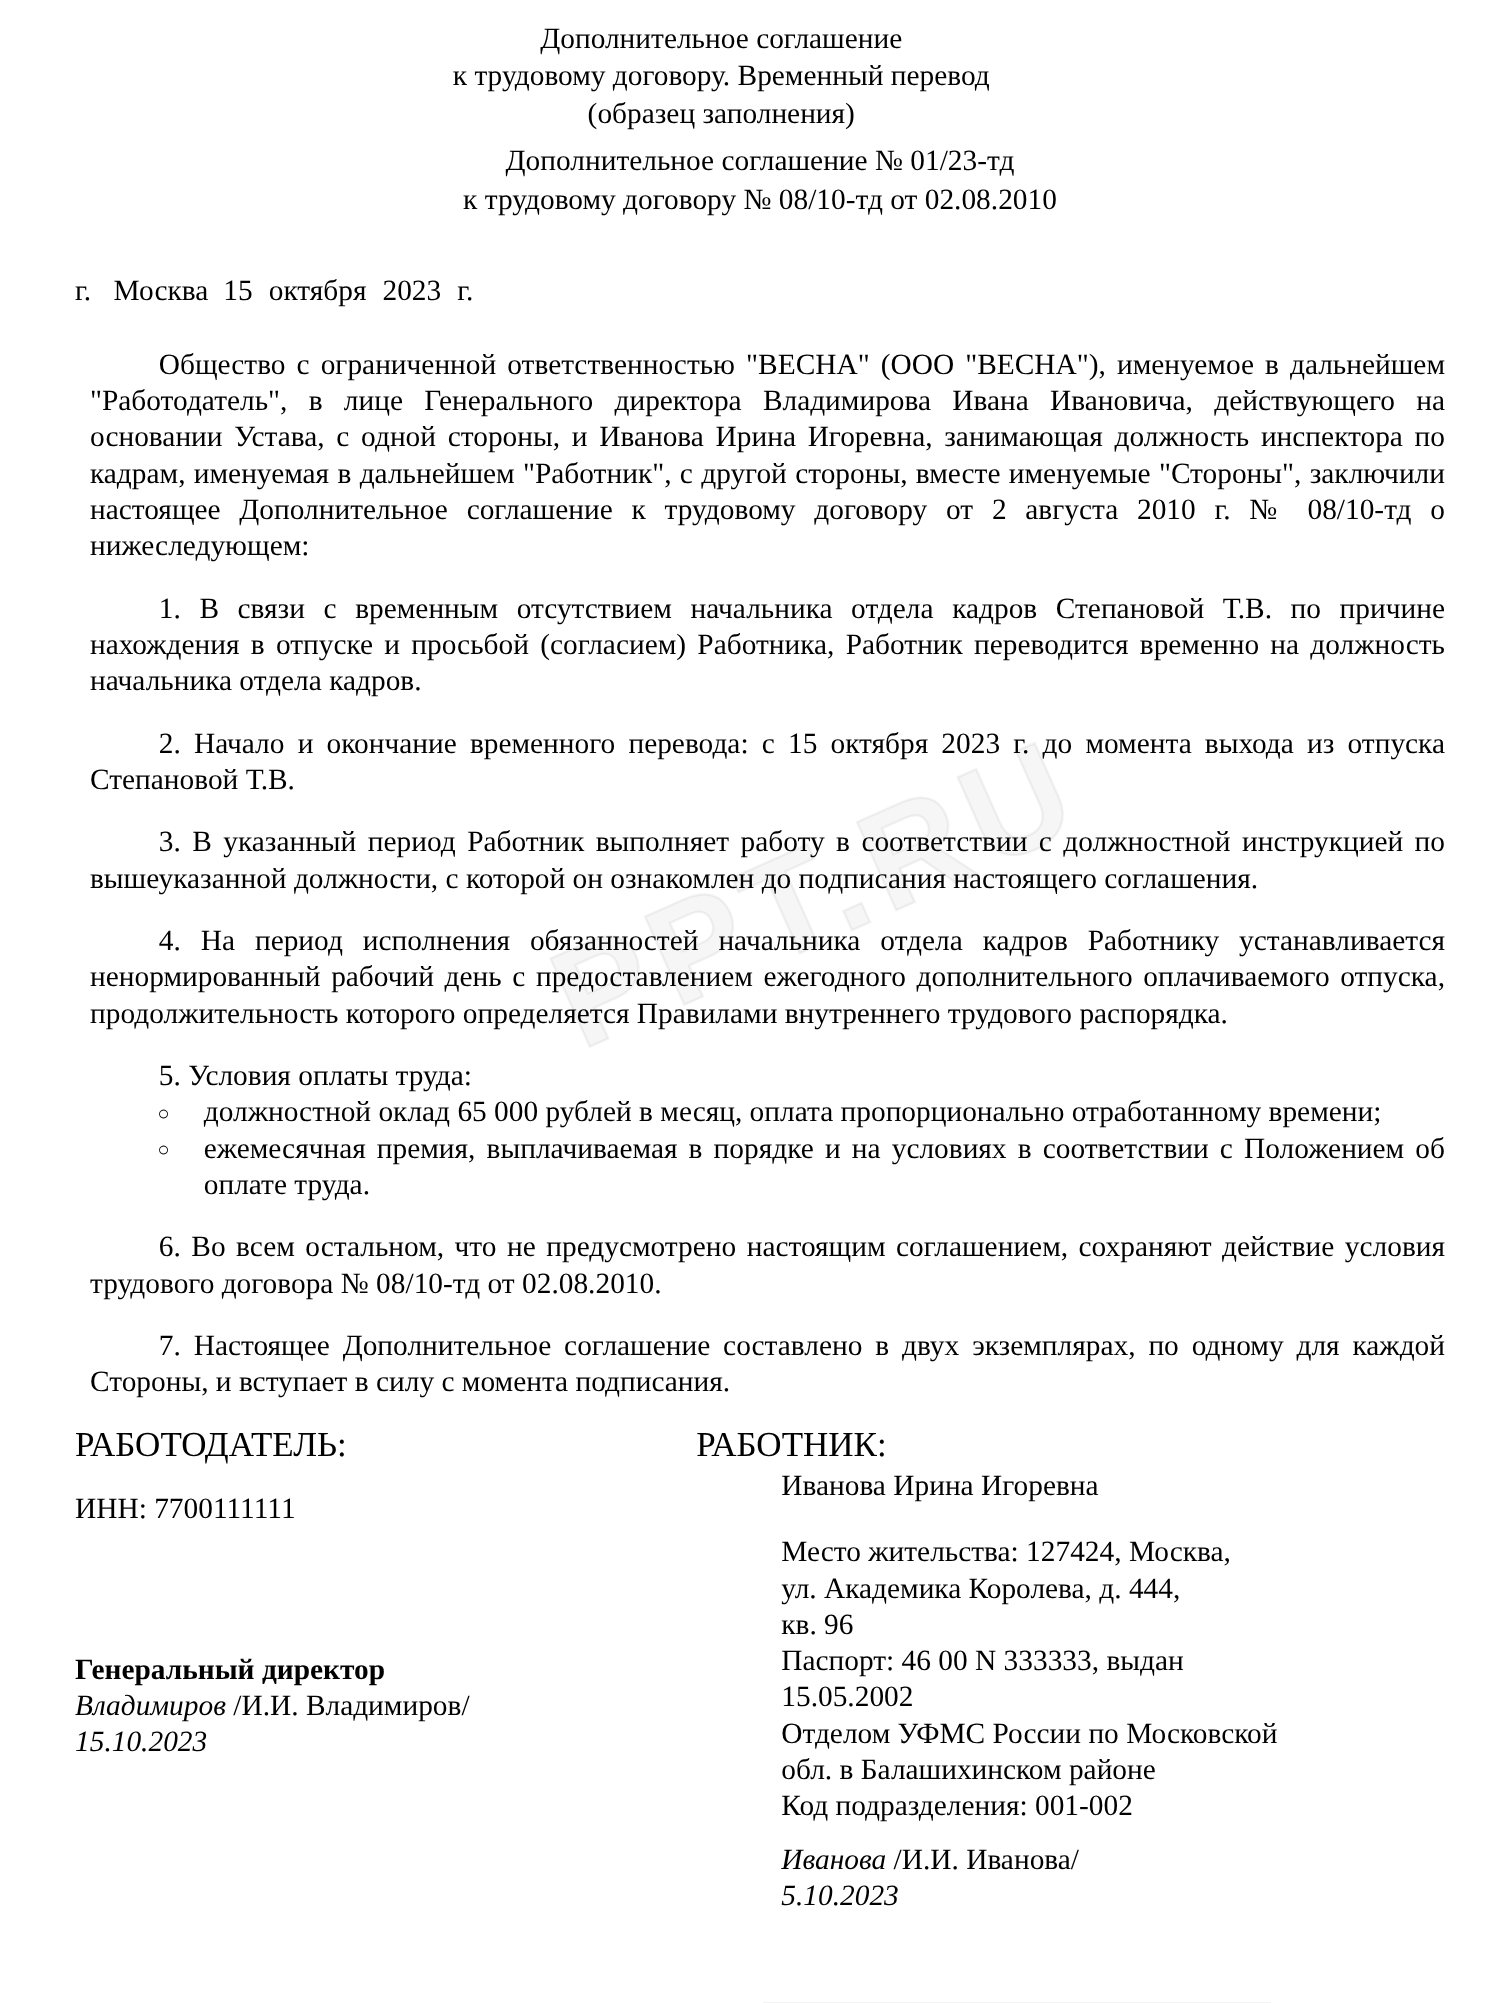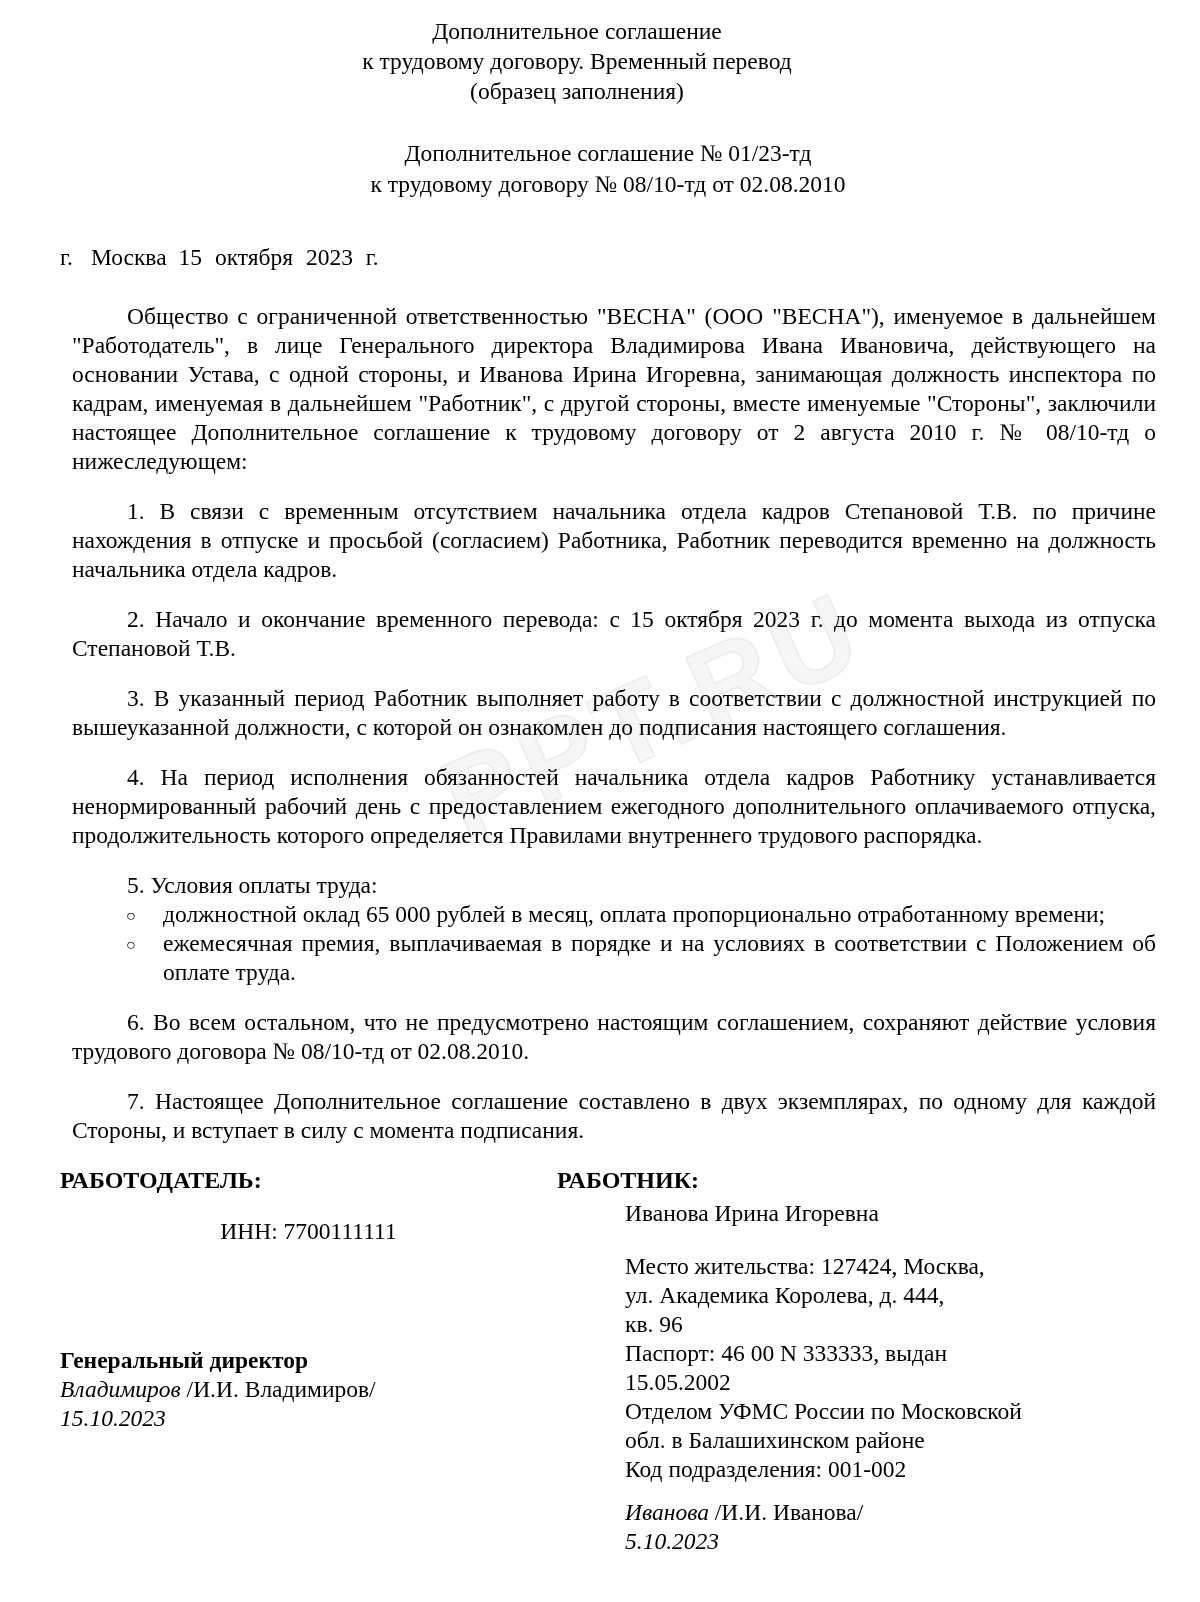--- a/index.html
+++ b/index.html
@@ -21,42 +21,42 @@
     font-size:112px;font-weight:bold;letter-spacing:8px;
     color:rgba(0,0,0,0.035);
     -webkit-text-stroke:2px rgba(0,0,0,0.05);
     transform:rotate(-24deg);
     white-space:nowrap;
     user-select:none;
   }
   
   .hdr-right{padding:16px 46px 0 0;text-align:center;line-height:30px;}
   
-  .title{margin-top:32px;text-align:center;line-height:31px;padding:0 44px 0 60px;}
+  .title{margin-top:8px;text-align:center;line-height:31px;padding:0 44px 0 60px;}
   
   .place-date{display:flex;align-items:baseline;
               margin-top:44px;padding:0 110px 0 60px;}
   .city-name{margin-left:18px;}
   .date{word-spacing:7px;margin-left:12px;}
   
   .bodytext{padding:0 44px 0 60px;margin-top:31px;}
   .bodytext p{margin:0 0 21px 12px;text-align:justify;text-indent:55px;line-height:29px;}
   .bodytext p.tight{margin-bottom:0;}
   ul.pay{list-style:none;margin:0 0 21px 0;padding:0;}
   ul.pay li{position:relative;padding-left:103px;line-height:29px;text-align:justify;}
   ul.pay li .bullet{
     position:absolute;left:66px;top:1px;font-size:16px;line-height:29px;
   }
   
   .sig{display:flex;padding-left:60px;padding-right:44px;margin-top:18px;line-height:29px;}
   .sig-col-left{width:497px;flex:0 0 auto;}
   .sig-col-right{flex:1;}
-  .sig-h{font-weight:bold;font-size:24px;}
+  .sig-h{font-weight:normal;font-size:28px;}
   .emp-company{margin-top:4px;}
-  .emp-inn{margin-top:22px;text-align:center;}
+  .emp-inn{margin-top:22px;}
   .emp-role{margin-top:100px;font-weight:bold;}
   .wrk-name{margin-top:4px;padding-left:68px;}
   .wrk-addr{margin-top:24px;padding-left:68px;}
   .wrk-sig{margin-top:14px;padding-left:68px;}
   .it{font-style:italic;}
 </style>
 </head>
 <body>
 
 <div class="page">

